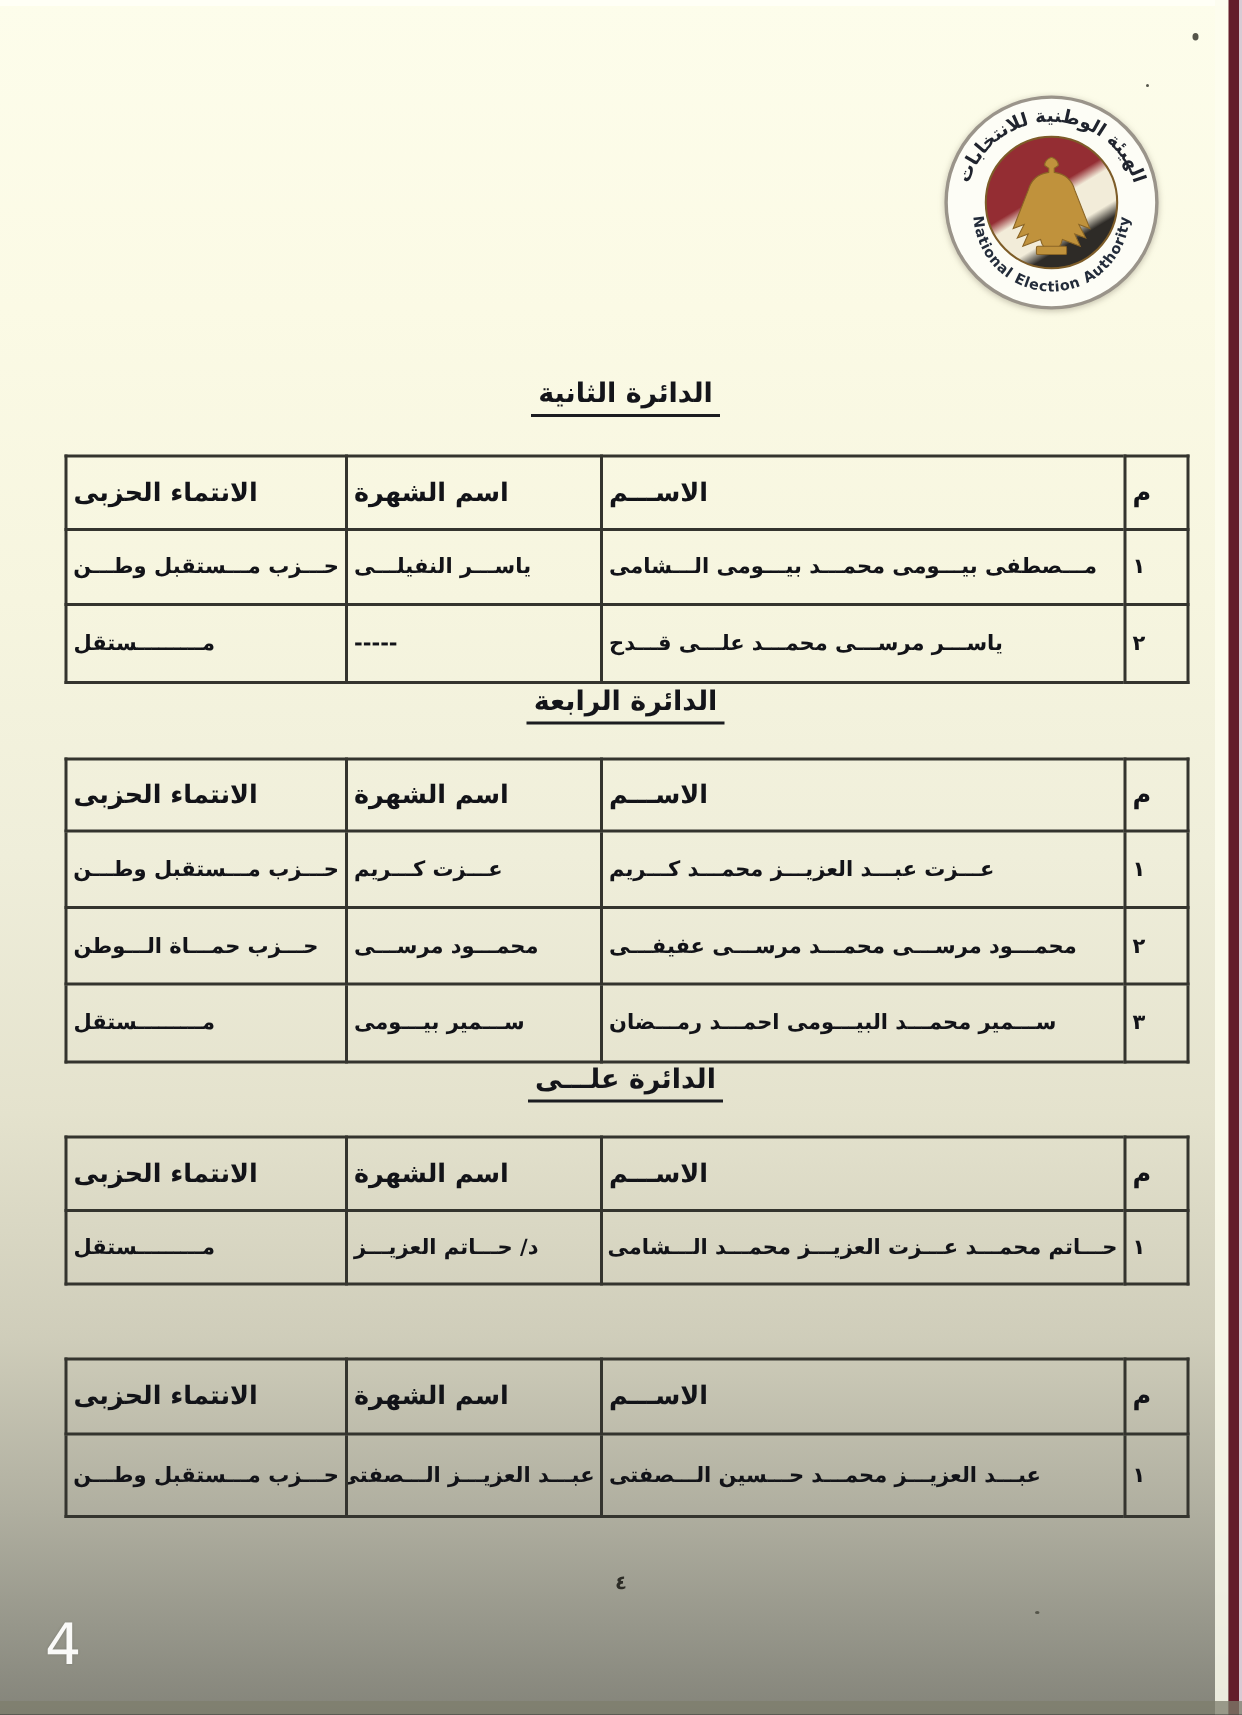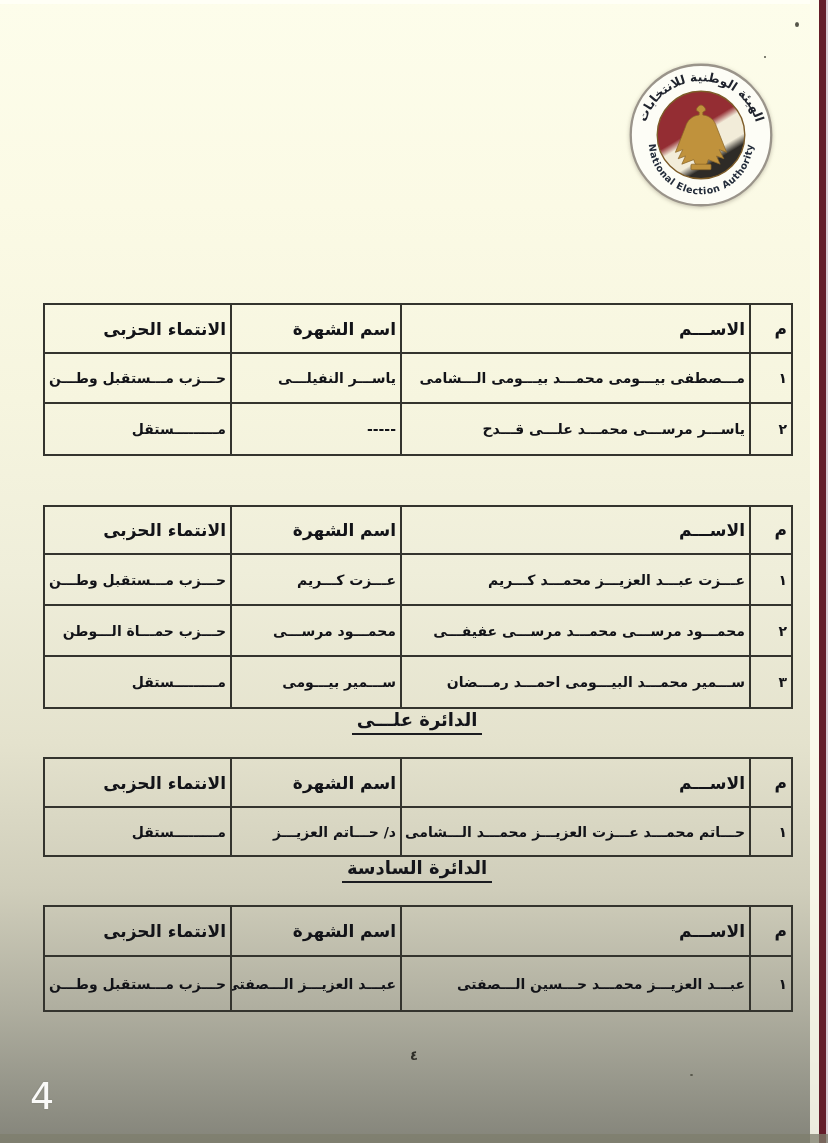--- a/index.html
+++ b/index.html
@@ -22,21 +22,21 @@
   .logo svg{width:100%;height:100%;display:block;filter:drop-shadow(0 1px 2px rgba(90,80,60,.35));}
 
   .district-title{position:absolute;left:43px;width:748px;text-align:center;}
   .district-title span{
     display:inline-block;font-weight:bold;font-size:18px;letter-spacing:.5px;
     border-bottom:2.5px solid #1b1c20;padding:0 5px 3px;color:#14151a;
   }
 
   .tbl{position:absolute;left:43px;border-collapse:collapse;table-layout:fixed;direction:rtl;width:748px;background:transparent;}
   .tbl td,.tbl th{
-    border:2.5px solid #34342e;text-align:right;vertical-align:middle;
+    border:2.5px solid #34342e;text-align:left;vertical-align:middle;
     font-weight:bold;overflow:hidden;white-space:nowrap;padding:1px 4px;color:#121318;
   }
   .tbl th{font-size:17px;}
   .tbl td{font-size:14px;}
   .tbl td.num{font-size:14px;}
 
   .page-number{position:absolute;top:1048px;left:0;width:828px;text-align:center;font-size:13px;font-weight:bold;color:#2c2c26;}
   .viewer-page{position:absolute;left:30px;top:1074px;font-size:38px;color:#fafaf8;font-weight:400;
     font-family:"DejaVu Sans","Liberation Sans",sans-serif;text-shadow:0 0 2px rgba(0,0,0,.15);}
 </style>
@@ -86,20 +86,23 @@
       </g>
       <text font-size="13.5" font-weight="bold" fill="#20242e">
         <textPath href="#arcTop" startOffset="50%" text-anchor="middle">الهيئة الوطنية للانتخابات</textPath>
       </text>
       <text font-size="10.5" font-weight="bold" fill="#232c3a" letter-spacing="0.5">
         <textPath href="#arcBottom" startOffset="50%" text-anchor="middle">National Election Authority</textPath>
       </text>
     </svg>
   </div>
 
+  <div class="district-title" style="top:252px;">
+    <span>الدائرة الثانية</span>
+  </div>
   <table class="tbl" style="top:303px;">
     <colgroup>
         <col style="width:42px">
         <col style="width:349px">
         <col style="width:170px">
         <col style="width:187px">
       </colgroup>
     <tbody>
         <tr style="height:49px">
       <th>م</th>
@@ -115,20 +118,23 @@
     </tr>
     <tr style="height:52px">
       <td class="num">٢</td>
       <td>ياســـر مرســـى محمـــد علـــى قـــدح</td>
       <td>-----</td>
       <td>مـــــــــستقل</td>
     </tr>
   </tbody>
     </table>
 
+  <div class="district-title" style="top:457px;">
+    <span>الدائرة الرابعة</span>
+  </div>
   <table class="tbl" style="top:505px;">
     <colgroup>
         <col style="width:42px">
         <col style="width:349px">
         <col style="width:170px">
         <col style="width:187px">
       </colgroup>
     <tbody>
         <tr style="height:48px">
       <th>م</th>
@@ -176,23 +182,20 @@
     </tr>
     <tr style="height:49px">
       <td class="num">١</td>
       <td>حـــاتم محمـــد عـــزت العزيـــز محمـــد الـــشامى</td>
       <td>د/ حـــاتم العزيـــز</td>
       <td>مـــــــــستقل</td>
     </tr>
   </tbody>
     </table>
 
-  <div class="district-title" style="top:857px;">
-    <span>الدائرة السادسة</span>
-  </div>
   <table class="tbl" style="top:905px;">
     <colgroup>
         <col style="width:42px">
         <col style="width:349px">
         <col style="width:170px">
         <col style="width:187px">
       </colgroup>
     <tbody>
         <tr style="height:50px">
       <th>م</th>

